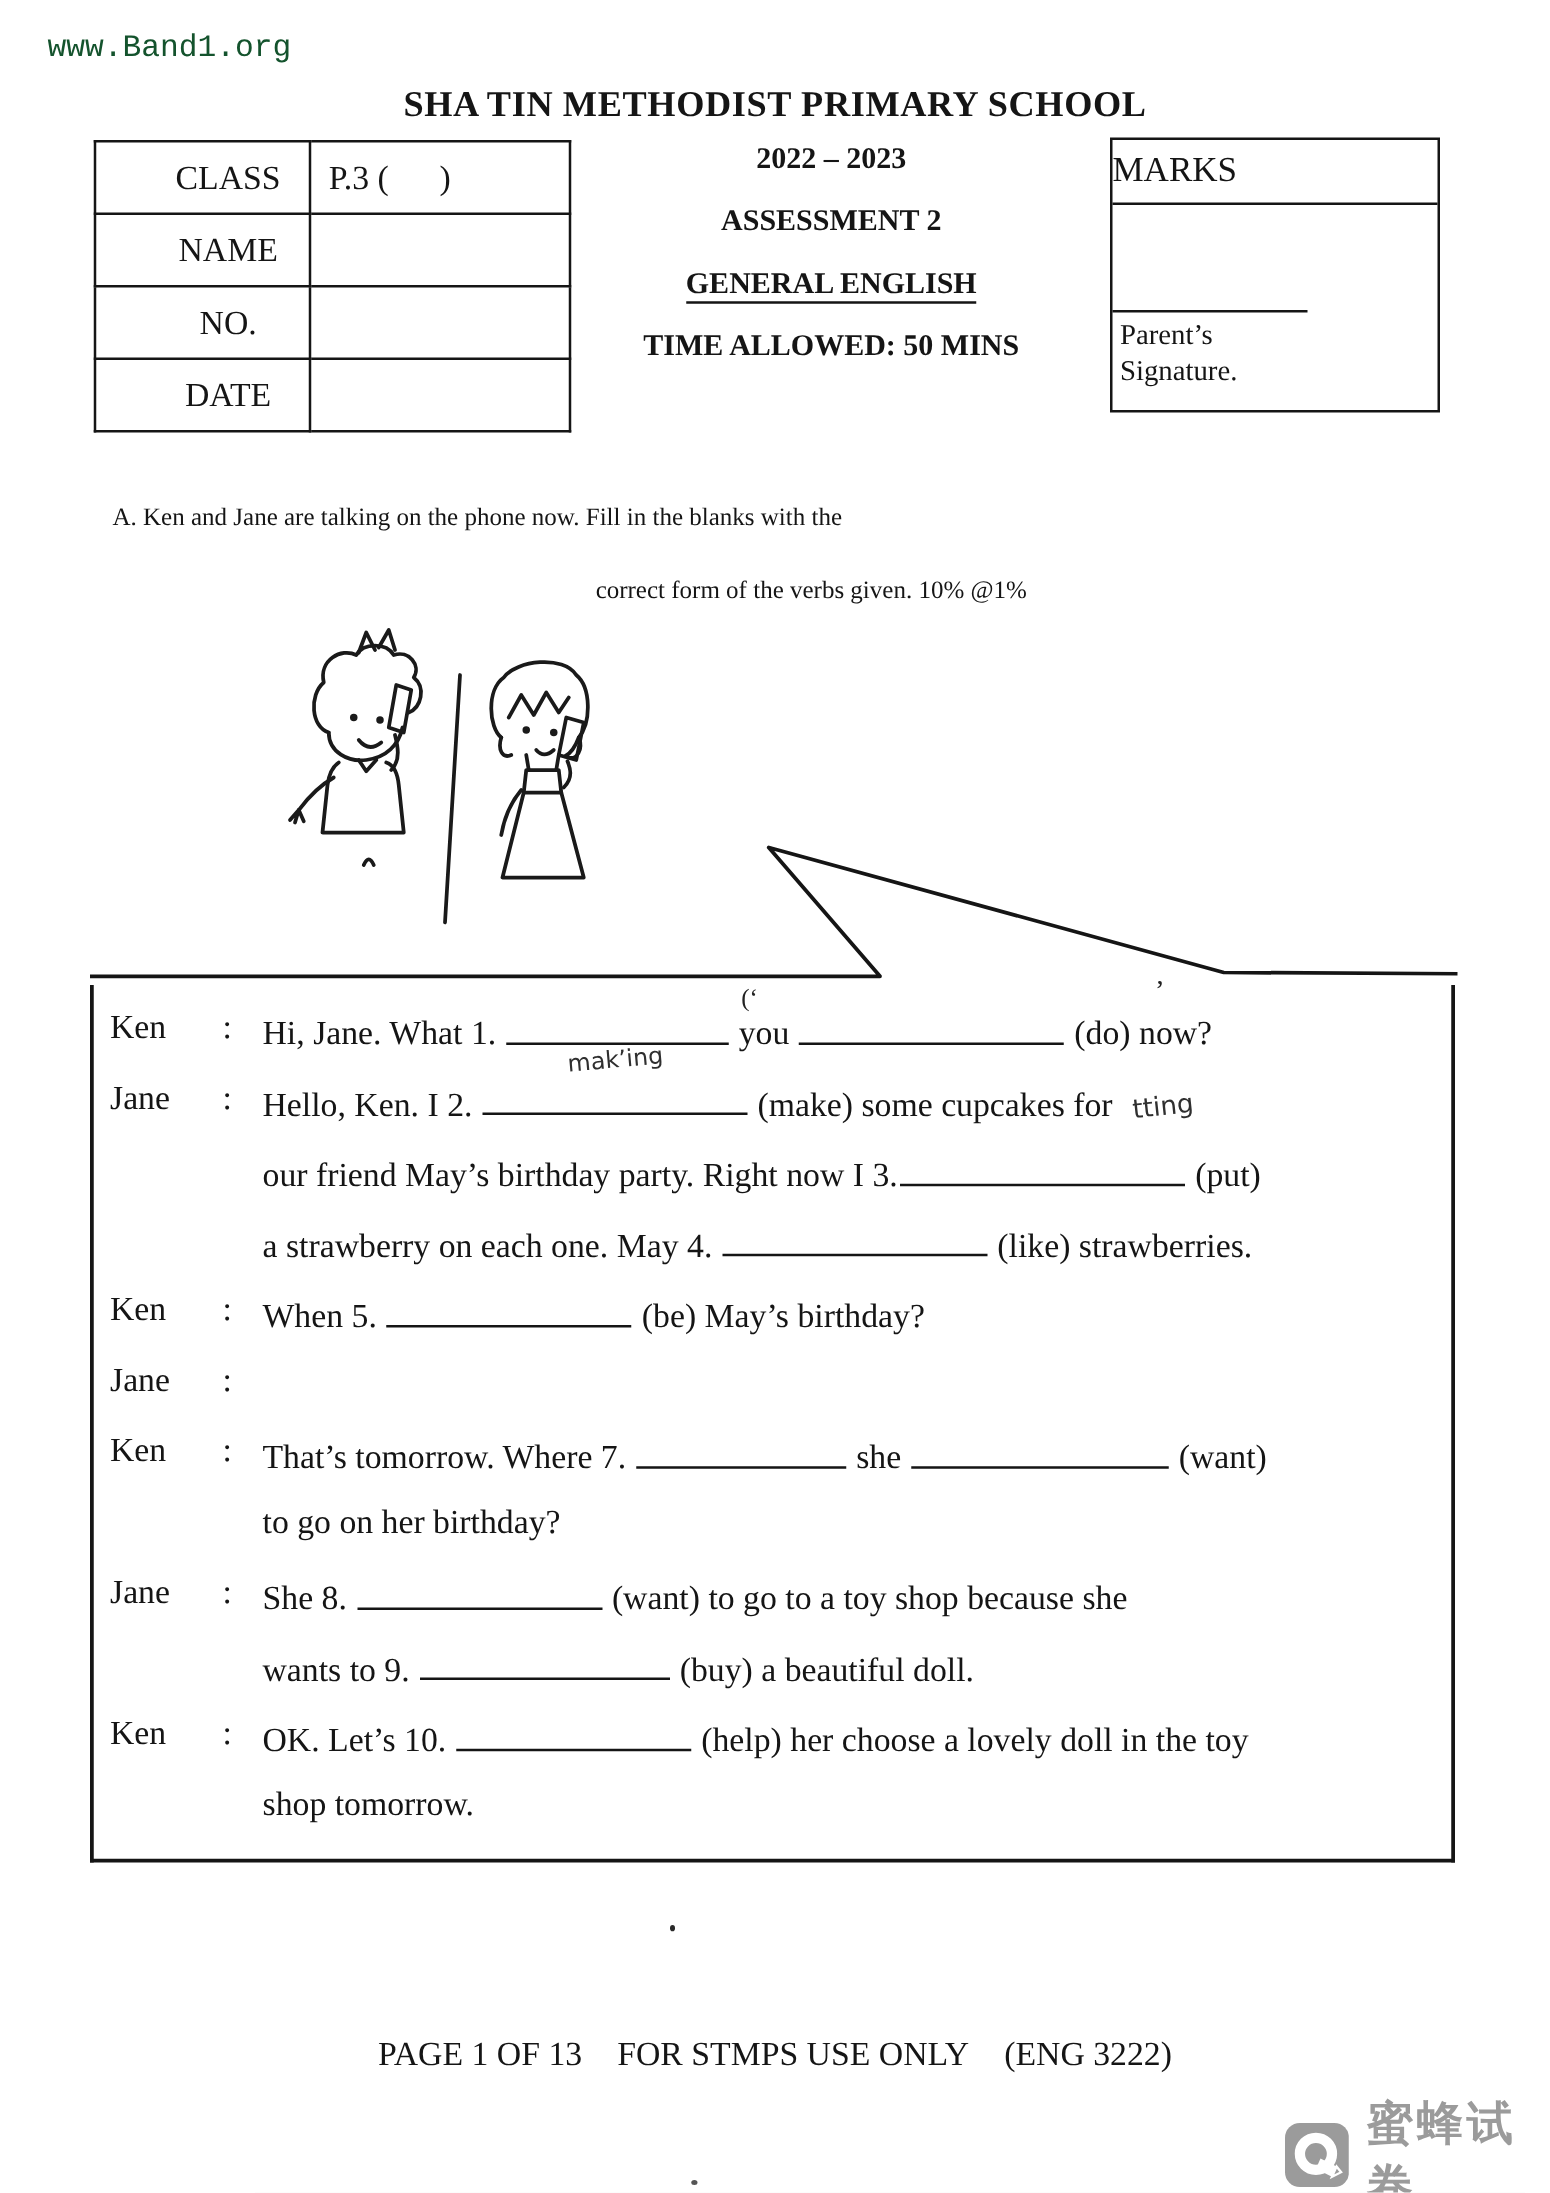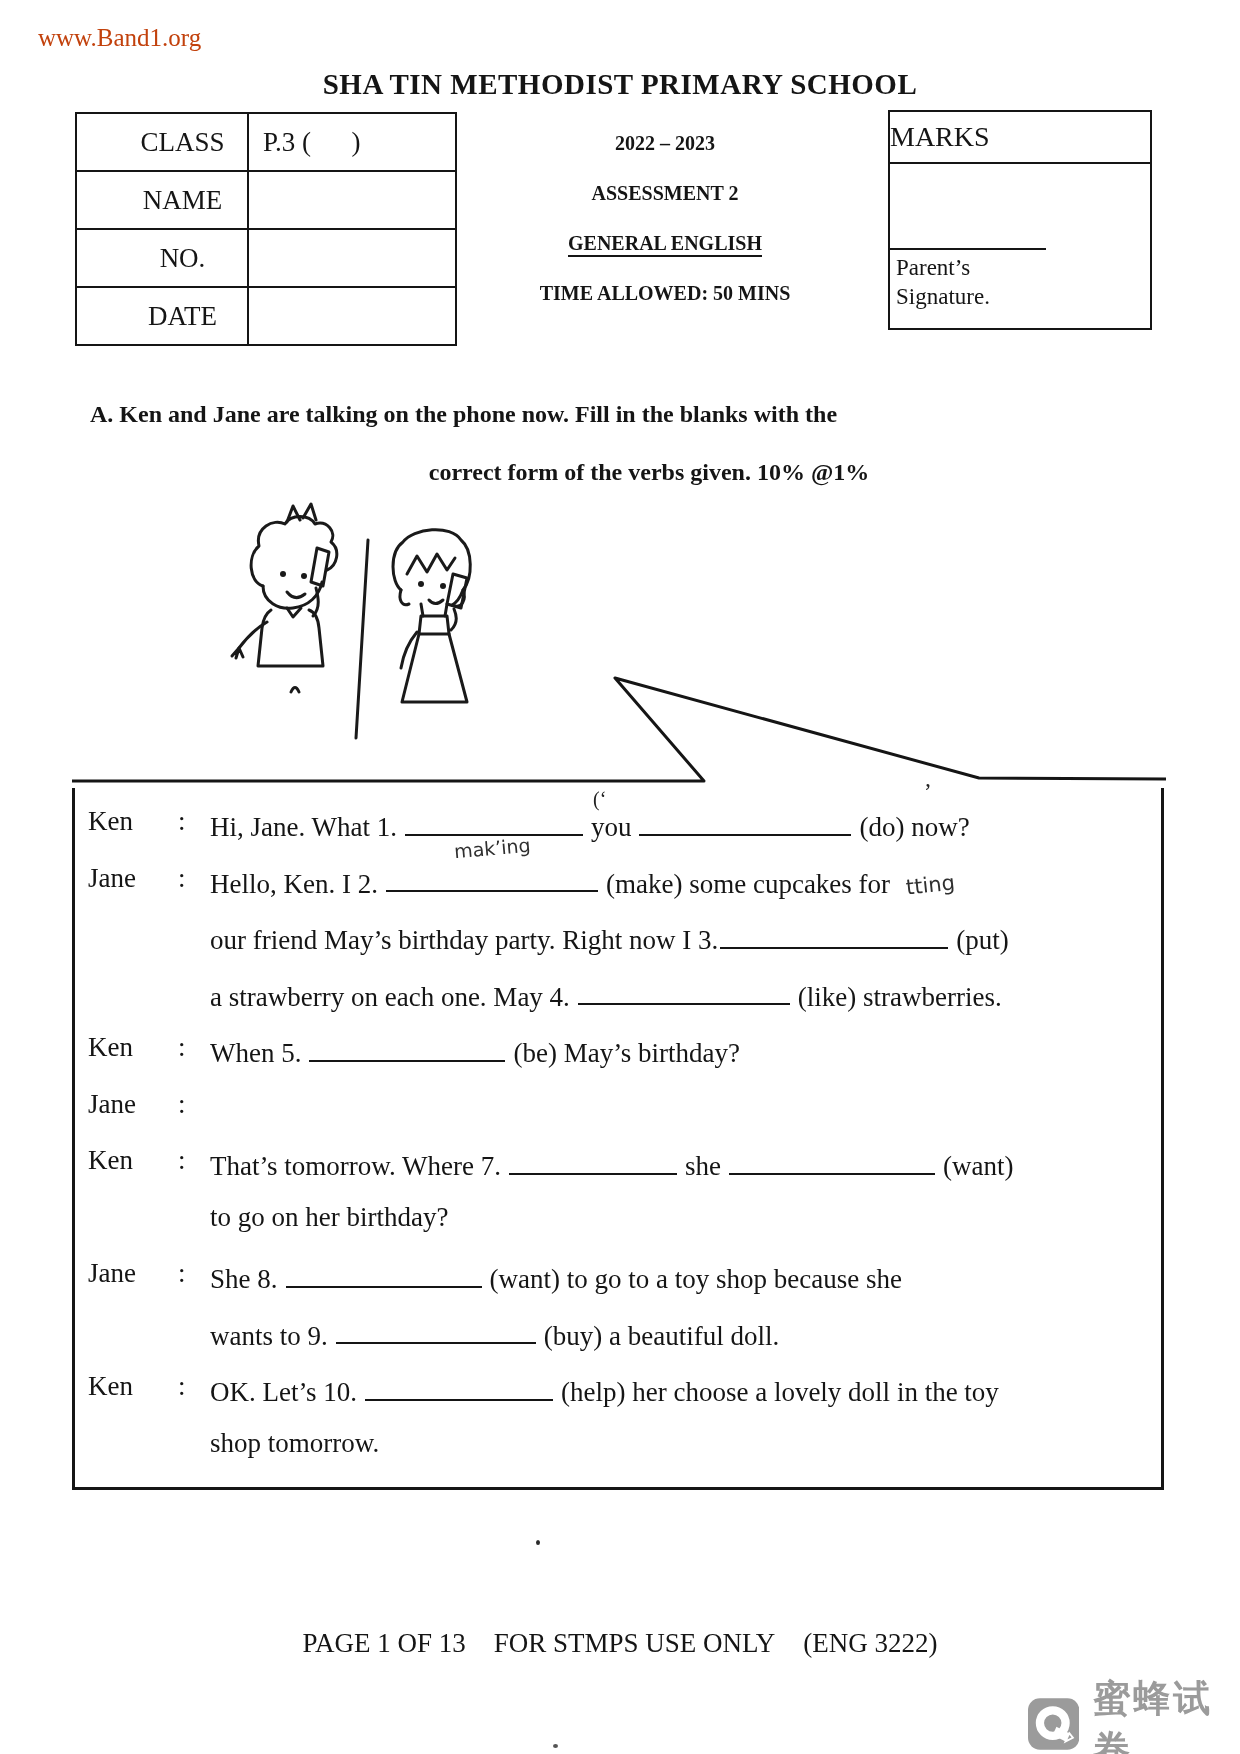--- a/index.html
+++ b/index.html
@@ -2,50 +2,50 @@
 <html><head>
 <meta charset="utf-8">
 <style>
   html,body{margin:0;padding:0;}
   body{
     width:1240px;height:1754px;background:#f4f4f2;
     font-family:"Liberation Serif", serif;color:#151515;
   }
   .page{position:absolute;left:0;top:0;width:1240px;height:1754px;background:#ffffff;overflow:hidden;}
 
-  .site{position:absolute;left:38px;top:24px;font-family:Liberation Serif, serif;
-        font-size:25px;color:#c2410c;}
+  .site{position:absolute;left:38px;top:24px;font-family:Liberation Mono, monospace;
+        font-size:25px;color:#14532d;}
   .school-title{position:absolute;left:0;top:68px;width:1240px;text-align:center;
         font-size:29px;font-weight:700;letter-spacing:.5px;}
 
   
   table.info{position:absolute;left:75px;top:112px;width:382px;height:218px;
         border-collapse:collapse;font-size:27px;}
   table.info td{border:2.5px solid #151515;height:54px;padding-left:42px;}
   table.info td.lbl{width:127px;text-align:center;}
   table.info td.val{padding-left:14px;white-space:pre;}
 
   
-  .center-head{position:absolute;left:430px;top:118px;width:470px;text-align:center;
-        font-weight:700;font-size:20px;}
+  .center-head{position:absolute;left:430px;top:102px;width:470px;text-align:center;
+        font-weight:700;font-size:24px;}
   .center-head .ch-line{height:50px;line-height:50px;}
   .underl{border-bottom:2.5px solid #151515;padding-bottom:1px;}
 
   
   .marks-box{position:absolute;left:888px;top:110px;width:264px;height:220px;
         border:2.5px solid #151515;box-sizing:border-box;}
   .marks-title{height:50px;line-height:50px;border-bottom:2.5px solid #151515;
         text-align:left;font-size:28px;font-weight:400;}
   .marks-empty{height:84px;}
   .marks-sig{border-top:2.5px solid #151515;font-size:23px;line-height:1.28;
         padding:3px 0 0 6px;width:150px;}
 
   
   .section-heading{position:absolute;left:90px;top:385px;width:1080px;
-        font-weight:700;font-size:24px;line-height:58px;}
+        font-weight:400;font-size:20px;line-height:58px;}
   .section-heading .l2{padding-left:38px;text-align:center;}
 
   .illu{position:absolute;left:205px;top:490px;width:330px;height:255px;}
   .tail{position:absolute;left:72px;top:648px;width:1096px;height:140px;pointer-events:none;}
 
   
   .dialogue-box{position:absolute;left:72px;top:788px;width:1092px;height:702px;
         border:3px solid #151515;border-top:none;box-sizing:border-box;
         padding:18px 18px 0 13px;}
   .drow{display:flex;align-items:flex-start;min-height:56.5px;font-size:27px;}

